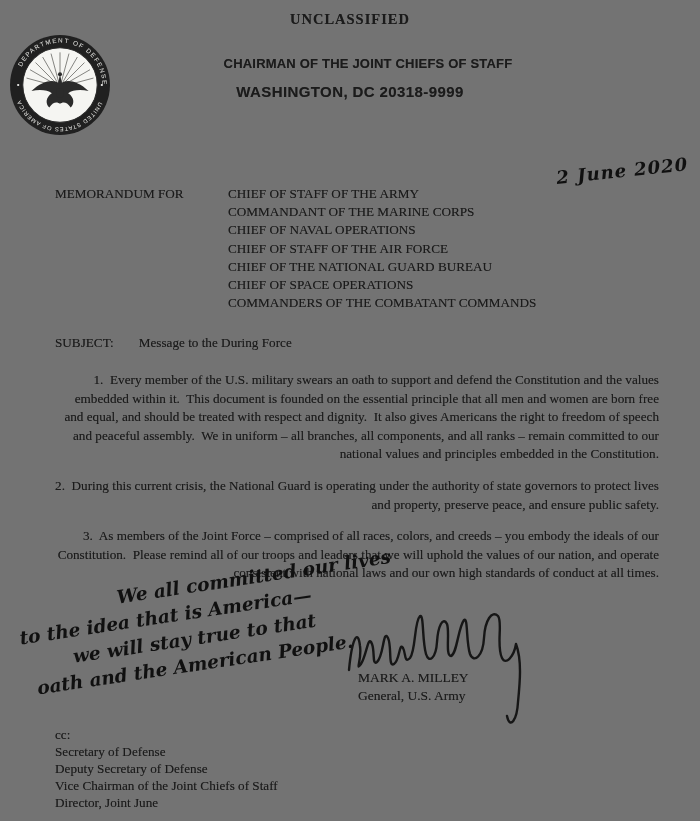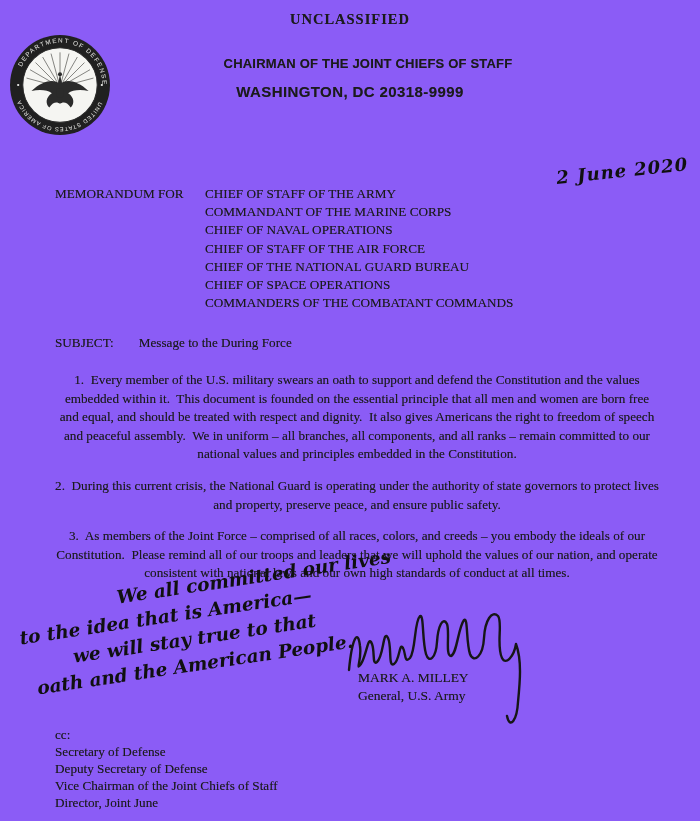--- a/index.html
+++ b/index.html
@@ -1,18 +1,18 @@
 <!DOCTYPE html>
 <html><head>
 <meta charset="utf-8">
 <style>
   html,body{margin:0;padding:0;background:#e8e8e8;}
   .page{
     position:relative;width:700px;height:821px;margin:0 auto;
-    background:#8b5cf6;overflow:hidden;
+    background:#737373;overflow:hidden;
     color:#1b1b1b;
     font-family:"Liberation Serif", serif;
   }
   .scan{ text-shadow:0 0 0.6px rgba(20,20,20,0.45); }
 
   .classification{
     position:absolute;top:11px;left:0;right:0;text-align:center;
     font-weight:bold;font-size:14.5px;letter-spacing:1px;
   }
   .seal-wrap{position:absolute;left:9px;top:33px;width:102px;height:104px;}
@@ -28,32 +28,32 @@
     font-family:"DejaVu Serif", serif;
     font-style:italic;font-weight:bold;color:#101010;
   }
   .date-hand{
     position:absolute;left:556px;top:160px;font-size:18px;
     transform:rotate(-6deg);white-space:nowrap;letter-spacing:1px;
   }
 
   .memo{
     position:absolute;left:55px;top:185px;display:flex;
-    font-size:13.2px;line-height:18.2px;
+    font-size:13.2px;line-height:18.2px;gap:23px;
   }
   .memo-label{width:150px;flex:none;}
   .addressees div{white-space:nowrap;}
 
   .subject{
     position:absolute;left:55px;top:335px;font-size:13.2px;display:flex;gap:25px;
   }
 
   .bodytext{
     position:absolute;left:55px;top:371px;width:604px;
-    font-size:13.2px;line-height:18.6px;text-align:center;
+    font-size:13.2px;line-height:18.6px;text-align:right;
   }
   .bodytext p{margin:0 0 13px 0;white-space:pre-wrap;}
 
   .note{
     position:absolute;left:14px;top:600px;width:380px;
     transform:rotate(-8.5deg);transform-origin:0 0;
     font-size:18.5px;line-height:26px;white-space:nowrap;
   }
   .note .nl1{margin-left:102px;}
   .note .nl2{margin-left:0px;}

